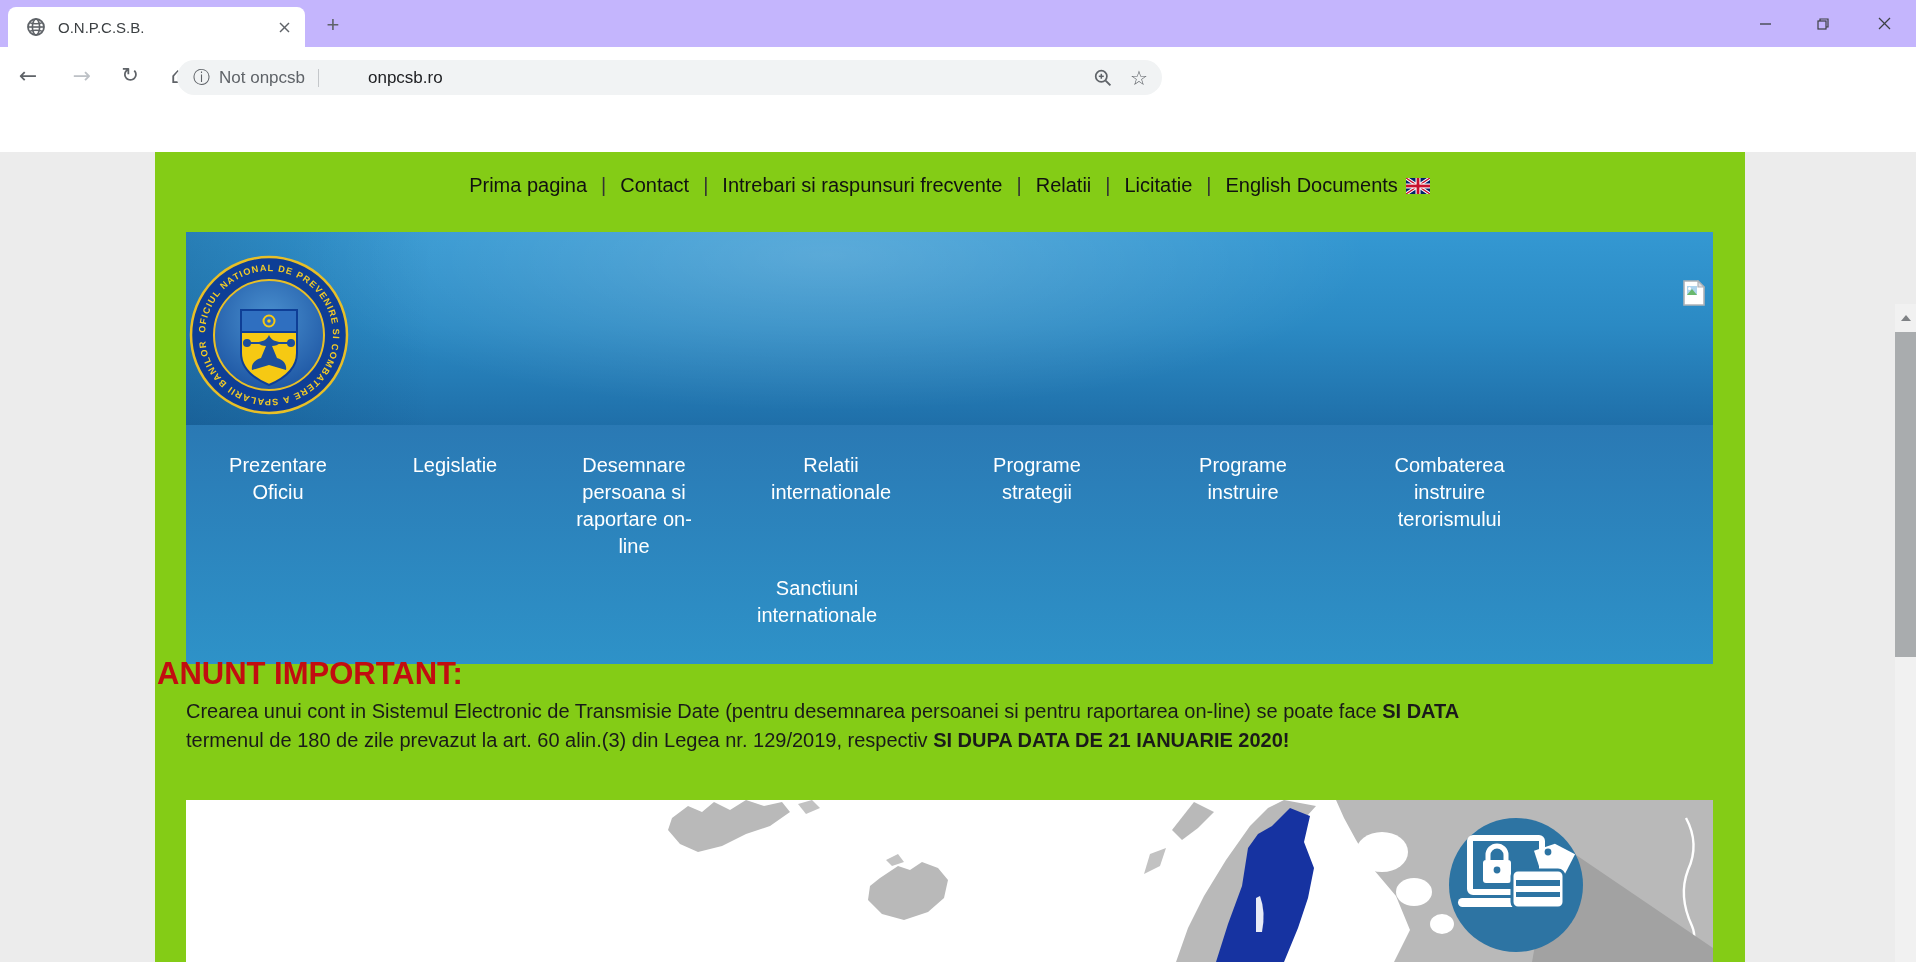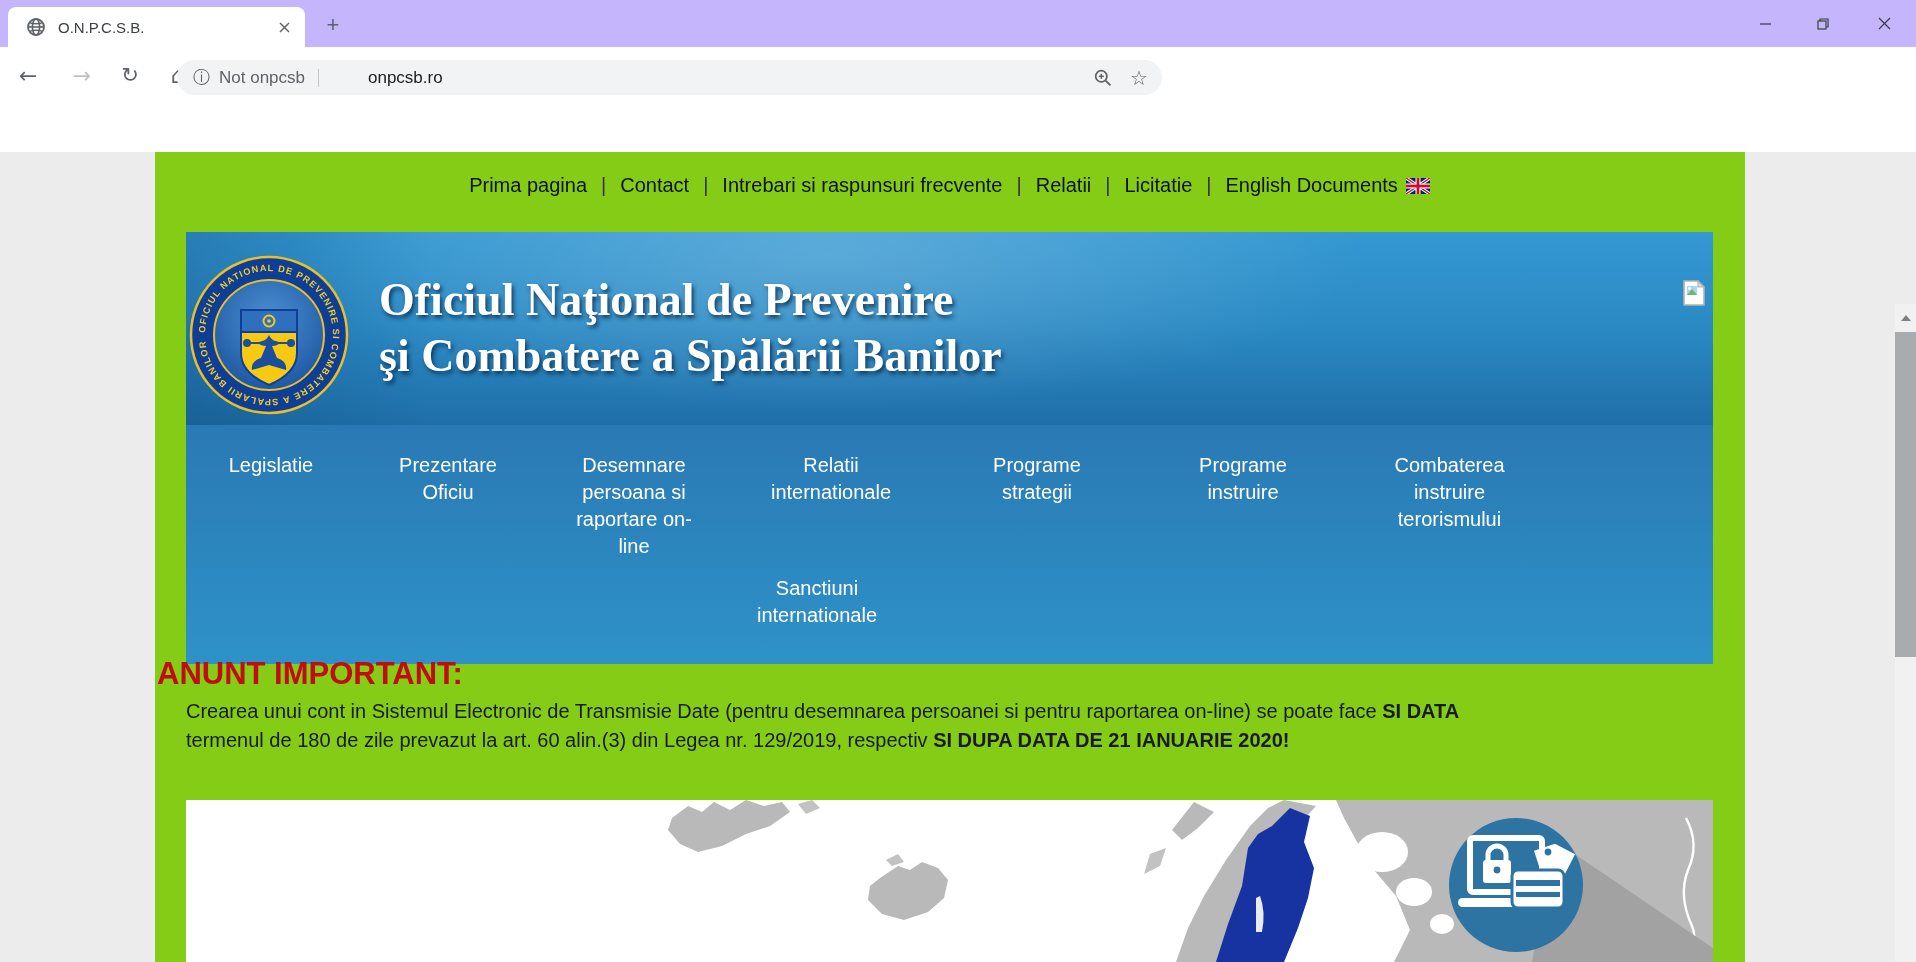--- a/index.html
+++ b/index.html
@@ -197,38 +197,34 @@
             </text>
             <path d="M52,55 L108,55 L108,98 Q108,118 80,130 Q52,118 52,98 Z" fill="#f6c913" stroke="#0e3e96" stroke-width="2"></path>
             <rect x="52" y="55" width="56" height="22" fill="#2f6fc0" stroke="#0e3e96" stroke-width="2"></rect>
             <circle cx="80" cy="66" r="5.5" fill="none" stroke="#f6c913" stroke-width="2"></circle>
             <circle cx="80" cy="66" r="1.8" fill="#f6c913"></circle>
             <path d="M80,80 c-2,5-7,7-12,7 c3,3 6,4 9,4 l-5,12 c-7,2-10,7-9,12 l17,-5 l17,5 c1,-5-2,-10-9,-12 l-5,-12 c3,0 6,-1 9,-4 c-5,0-10,-2-12,-7 z" fill="#1b4e9b"></path>
             <line x1="58" y1="88" x2="102" y2="88" stroke="#1b4e9b" stroke-width="2"></line>
             <circle cx="58" cy="88" r="4" fill="#1b4e9b"></circle>
               <circle cx="102" cy="88" r="4" fill="#1b4e9b"></circle>
           </svg>
-          <div class="banner-title">
-            <div>Oficiul Naţional de Prevenire</div>
-            <div>şi Combatere a Spălării Banilor</div>
-          </div>
           <svg class="broken-img" viewBox="0 0 22 26">
             <path d="M1,1 L15,1 L21,7 L21,25 L1,25 Z" fill="#fff" stroke="#aeb2b7" stroke-width="1.6"></path>
             <path d="M15,1 L15,7 L21,7 Z" fill="#dadce0" stroke="#aeb2b7" stroke-width="1.2"></path>
             <rect x="4" y="6" width="10" height="9" fill="#aed4ee"></rect>
             <path d="M4,15 L9,9 L14,15 Z" fill="#69b86d"></path>
             <circle cx="6.5" cy="8.5" r="1.5" fill="#fff"></circle>
           </svg>
         </div>
 
         <div class="menu">
           <div class="menu-row1">
-            <div class="menu-item mc2">Legislatie</div>
             <div class="menu-item mc1">Prezentare
 Oficiu</div>
+            <div class="menu-item mc2">Legislatie</div>
             <div class="menu-item mc3">Desemnare
 persoana si
 raportare on-
 line</div>
             <div class="menu-item mc4">Relatii
 internationale</div>
             <div class="menu-item mc5">Programe
 strategii</div>
             <div class="menu-item mc6">Programe
 instruire</div>

